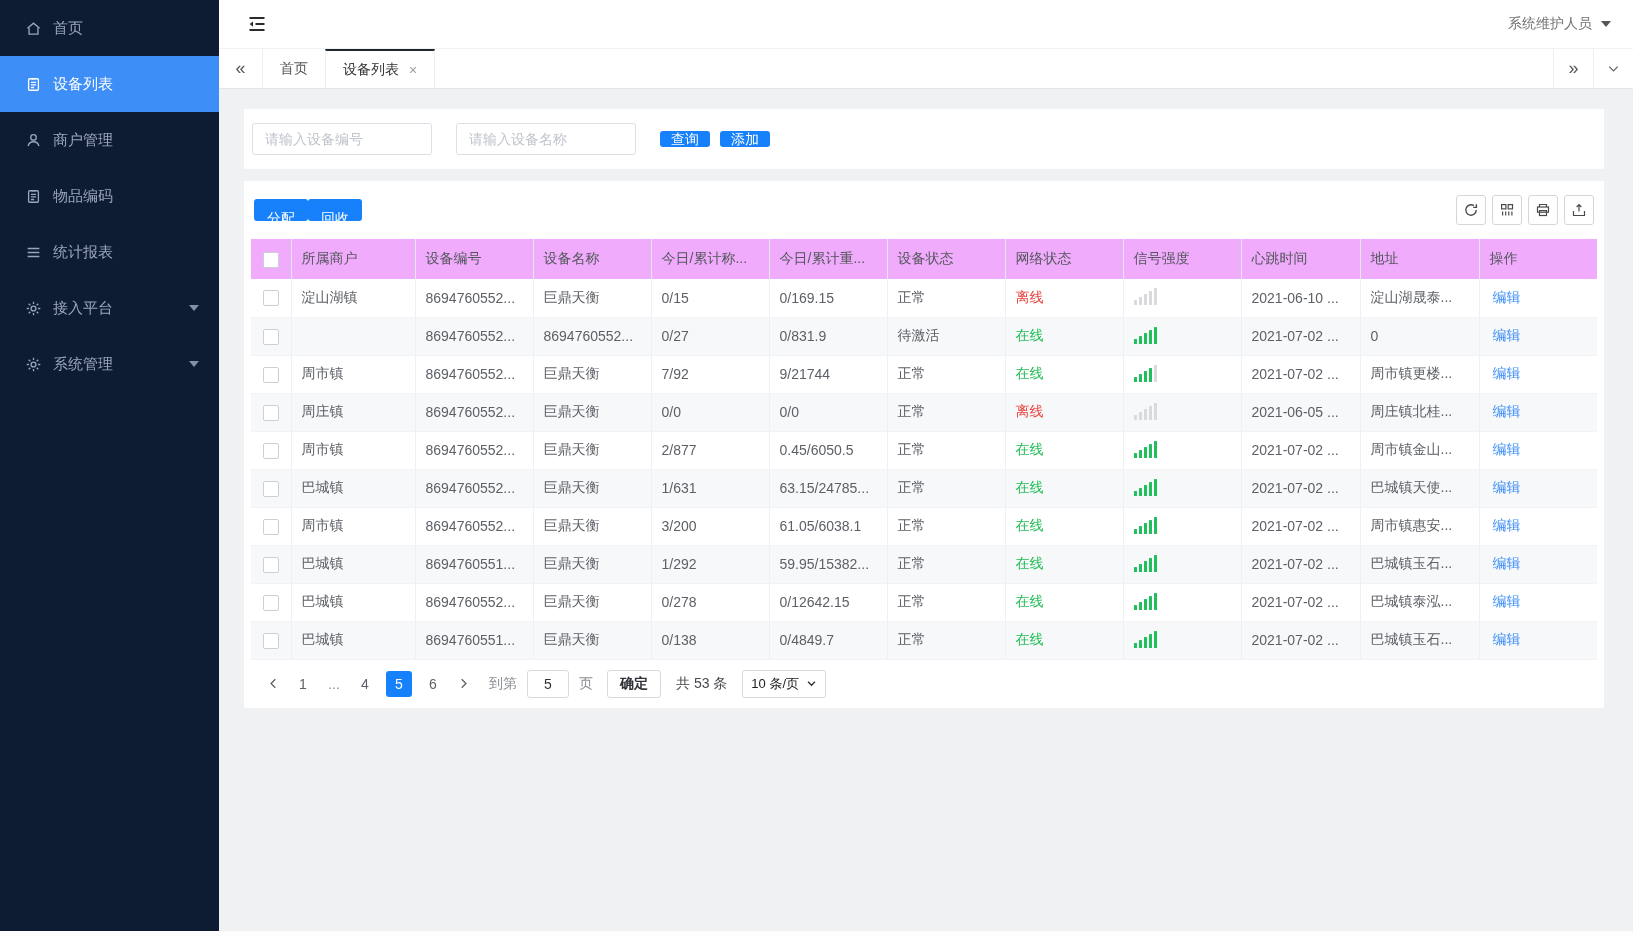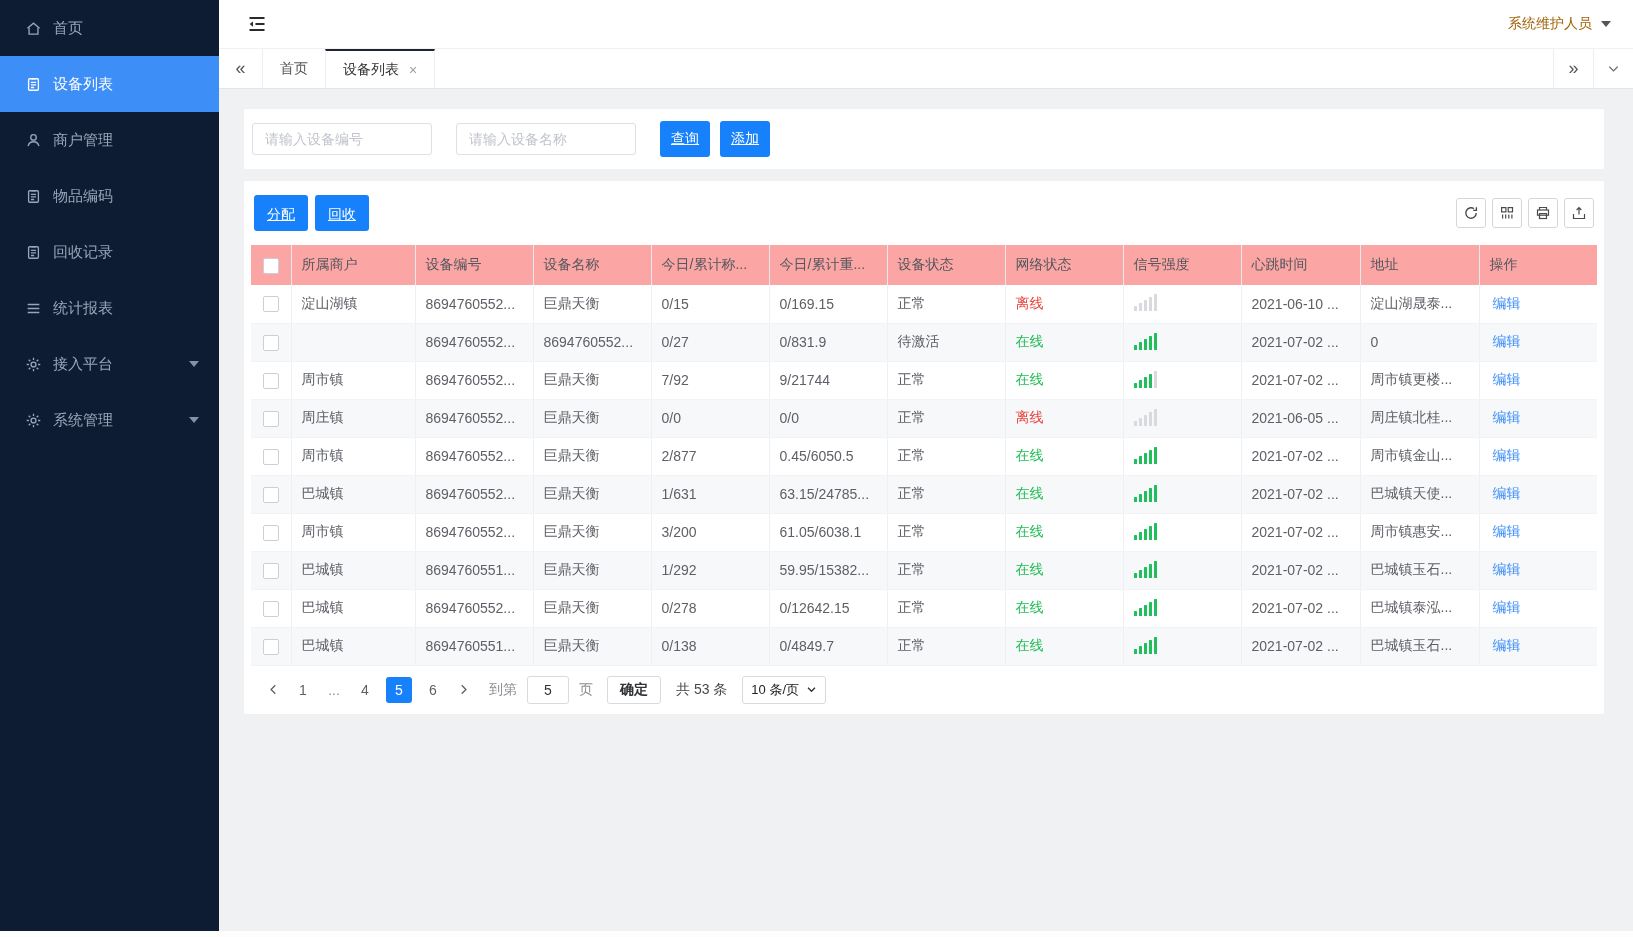--- a/index.html
+++ b/index.html
@@ -13,51 +13,51 @@
   .sidebar-title { height:48px; line-height:48px; text-align:center; color:#ffffff; font-size:19px; letter-spacing:.5px; white-space:nowrap; }
   .menu-item { height:56px; display:flex; align-items:center; padding:0 20px 0 25px; color:#9aa5b8; font-size:15px; cursor:pointer; }
   .menu-item svg { width:17px; height:17px; margin-right:11px; flex:none; }
   .menu-item.active { background:#3e8ef7; color:#fff; }
   .menu-caret { margin-left:auto; width:0; height:0; border-left:5px solid transparent; border-right:5px solid transparent; border-top:6px solid currentColor; opacity:.85; }
   
   .main { position:absolute; left:219px; top:0; right:0; bottom:0; }
   .topbar { height:48px; background:#fff; display:flex; align-items:center; padding:0 22px 0 28px; }
   .fold-btn { color:#2b2b2b; cursor:pointer; display:flex; }
   .fold-btn svg { width:20px; height:20px; }
-  .user { margin-left:auto; display:flex; align-items:center; gap:9px; font-size:14px; color:#a16207; cursor:pointer; }
+  .user { margin-left:auto; display:flex; align-items:center; gap:9px; font-size:14px; color:#737373; cursor:pointer; }
   .user-caret { width:0; height:0; border-left:5px solid transparent; border-right:5px solid transparent; border-top:6px solid #555; }
   
   .tabbar { height:41px; background:#fff; border-top:1px solid #f0f1f3; border-bottom:1px solid #e3e5e9; display:flex; align-items:stretch; }
   .tab-nav-btn { width:44px; display:flex; align-items:center; justify-content:center; color:#555; font-size:18px; cursor:pointer; }
   .tab-nav-btn.bl { border-left:1px solid #eceef1; width:40px; }
   .tab-nav-btn.br { border-right:1px solid #eceef1; }
   .tab { padding:0 17px; display:flex; align-items:center; font-size:14px; color:#555; border-right:1px solid #eceef1; border-left:1px solid #eceef1; margin-left:-1px; cursor:pointer; background:#fff; }
   .tab.active { color:#333; border-top:2px solid #20242e; }
   .tab-close { margin-left:10px; color:#9aa0a6; font-size:14px; line-height:1; cursor:pointer; }
   .tab-spacer { flex:1; }
   .tab-right { display:flex; align-items:stretch; }
   .tab-right svg { width:15px; height:15px; }
   
   .content { position:absolute; top:90px; left:0; right:0; bottom:0; padding:19px 29px 0 25px; }
   .card { background:#fff; border-radius:2px; }
   .search-card { height:60px; display:flex; align-items:center; padding:0 8px; margin-bottom:12px; }
   .search-card input[type=text] { width:180px; height:32px; border:1px solid #dcdfe6; border-radius:3px; padding:0 12px; font-size:14px; color:#333; outline:none; font-family:inherit; }
   .search-card input::placeholder { color:#c0c4cc; }
   .gap24 { width:24px; flex:none; }
   .gap10 { width:10px; flex:none; }
-  .btn-primary { background:#1681fb; color:#fff; border:none; border-radius:3px; height:36px; padding:0 11px; font-size:14px; cursor:pointer; font-family:inherit;text-decoration:underline; }
+  .btn-primary { background:#1681fb; color:#fff; border:none; border-radius:3px; height:16px; padding:0 11px; font-size:14px; cursor:pointer; font-family:inherit; }
   
   .table-card { padding:14px 7px 0 7px; }
   .table-toolbar { display:flex; align-items:center; margin-bottom:14px; padding:0 3px; }
-  .table-toolbar .btn-primary { margin-right:7px; padding:11px 13px; }
+  .table-toolbar .btn-primary { padding:11px 13px; }
   .toolbar-icons { margin-left:auto; display:flex; gap:6px; }
   .icon-btn { width:30px; height:30px; border:1px solid #d4d7da; border-radius:3px; background:#fff; display:flex; align-items:center; justify-content:center; color:#4a4a4a; cursor:pointer; }
   .icon-btn svg { width:16px; height:16px; }
   table { width:100%; border-collapse:collapse; table-layout:fixed; font-size:14px; color:#5d6066; }
-  thead th { background:#fca5a5; font-weight:normal; color:#54575c; height:40px; text-align:left; padding:0 10px; border-right:1px solid #e7eaed; white-space:nowrap; overflow:hidden; }
+  thead th { background:#f0abfc; font-weight:normal; color:#54575c; height:40px; text-align:left; padding:0 10px; border-right:1px solid #e7eaed; white-space:nowrap; overflow:hidden; }
   thead th:last-child { border-right:none; }
   tbody td { height:38px; padding:0 10px; border-right:1px solid #eef1f4; border-bottom:1px solid #f1f3f6; white-space:nowrap; overflow:hidden; text-overflow:ellipsis; }
   tbody td:last-child { border-right:none;padding-left:13px; }
   tbody tr:nth-child(even) { background:#f7f8fa; }
   th.col-check, td.col-check { text-align:center; padding:0; }
   input.cbx { -webkit-appearance:none; appearance:none; width:16px; height:16px; border:1px solid #ccd0d6; border-radius:2px; background:#fff; vertical-align:middle; cursor:pointer; margin:0; }
   .t-green { color:#21bd55; }
   .t-red   { color:#e8433c; }
   .link { color:#3e8ef7; cursor:pointer; }
   .sig { display:inline-flex; align-items:flex-end; gap:2px; height:18px; }
@@ -106,27 +106,20 @@
           <path d="M2.9 13.4c.6-2.9 2.6-4.2 5.1-4.2s4.5 1.3 5.1 4.2"></path>
         </svg>
         <span>商户管理</span>
       </div>
       <div class="menu-item">
         <svg viewBox="0 0 16 16" fill="none" stroke="currentColor" stroke-width="1.25">
           <rect x="3.4" y="2.6" width="9.2" height="10.8" rx="1"></rect>
           <path d="M6 2.6h4M5.6 6h4.8M5.6 8.4h4.8M5.6 10.8h3"></path>
         </svg>
         <span>物品编码</span>
-      </div>
-      <div class="menu-item">
-        <svg viewBox="0 0 16 16" fill="none" stroke="currentColor" stroke-width="1.25">
-          <rect x="3.4" y="2.6" width="9.2" height="10.8" rx="1"></rect>
-          <path d="M6 2.6h4M5.6 6h4.8M5.6 8.4h4.8M5.6 10.8h3"></path>
-        </svg>
-        <span>回收记录</span>
       </div>
       <div class="menu-item">
         <svg viewBox="0 0 16 16" fill="none" stroke="currentColor" stroke-width="1.25">
           <path d="M2.5 4.2h11M2.5 8h11M2.5 11.8h11"></path>
         </svg>
         <span>统计报表</span>
       </div>
       <div class="menu-item">
         <svg viewBox="0 0 16 16" fill="none" stroke="currentColor" stroke-width="1.25">
           <circle cx="8" cy="8" r="2.3"></circle>

